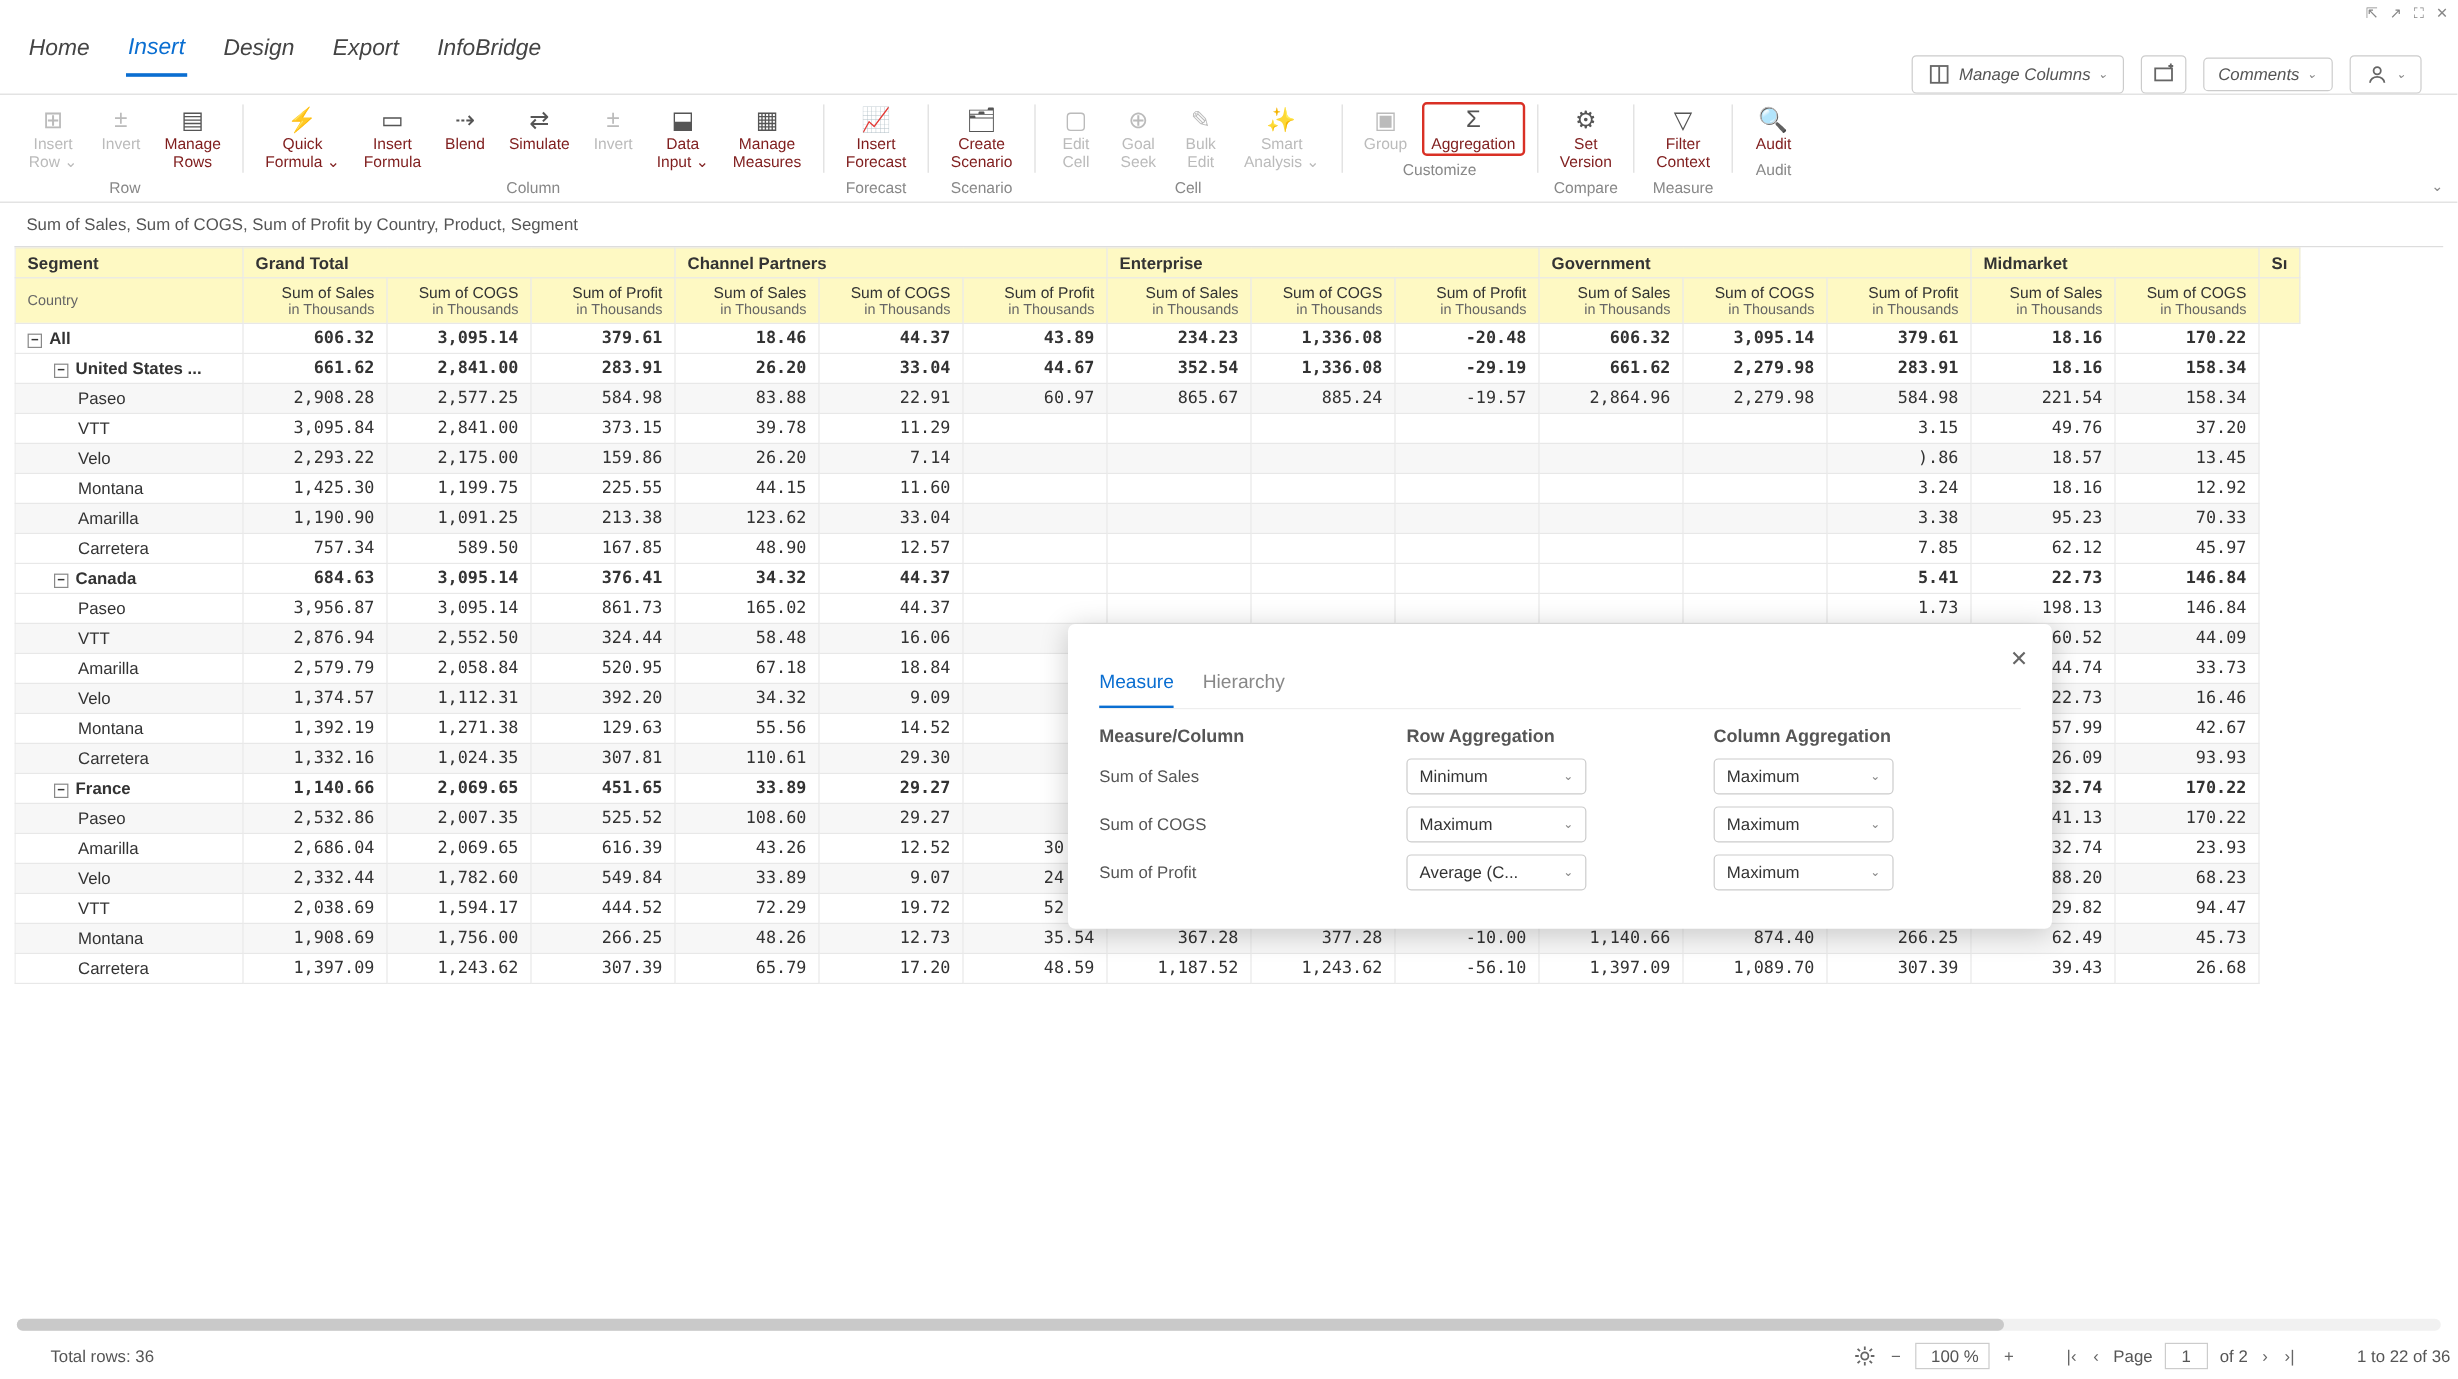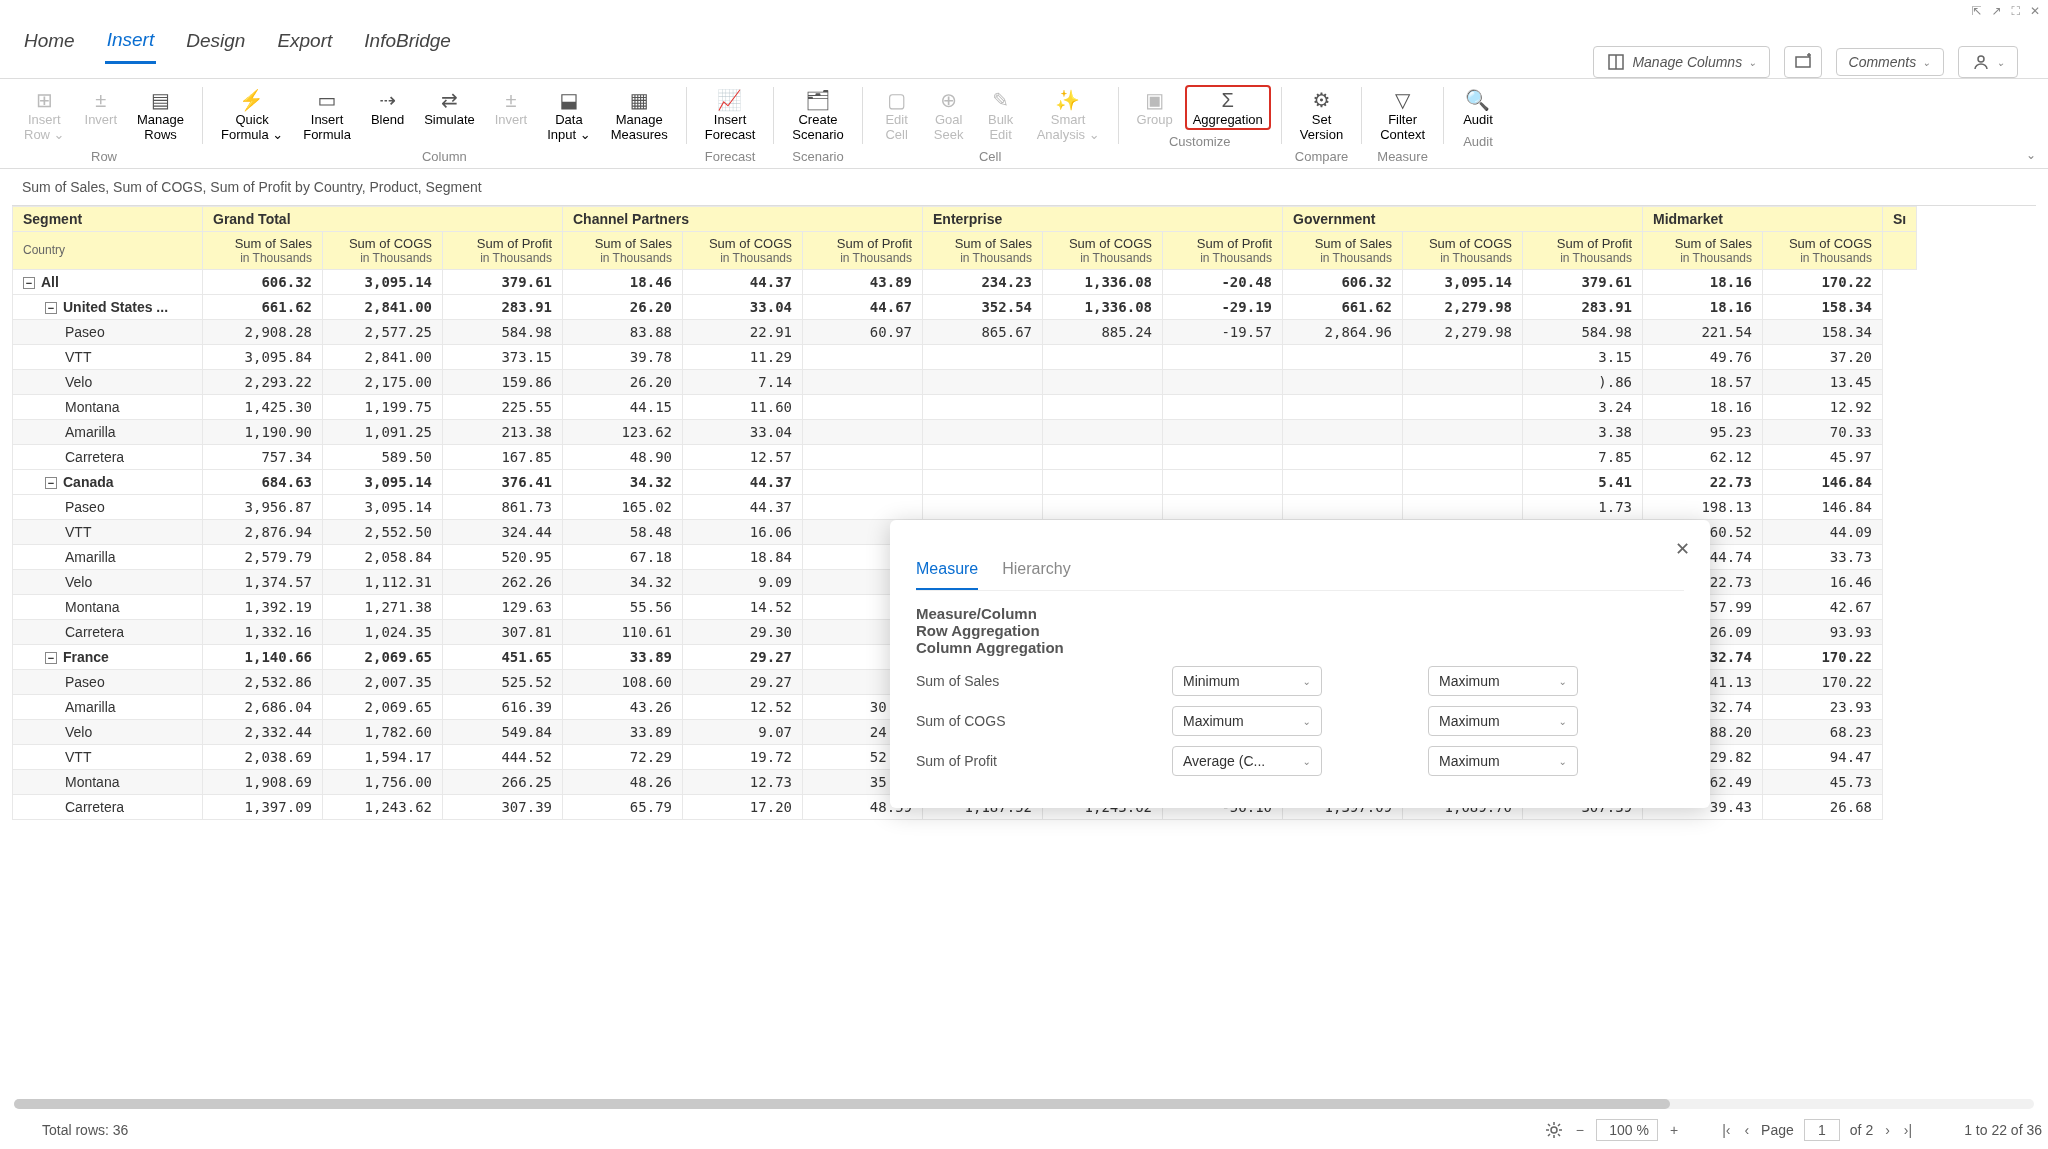--- a/index.html
+++ b/index.html
@@ -16,21 +16,21 @@
 .pill { border: 1px solid #ccc; border-radius: 4px; padding: 5px 12px; display: flex; align-items: center; gap: 6px; font-size: 14px; color: #555; cursor: pointer; margin-top: 38px; }
 .pill.icononly { padding: 5px 8px; }
 .pill .chev { font-size: 10px; color: #888; }
 
 
 .ribbon { display: flex; border-bottom: 1px solid #ddd; padding: 6px 10px 2px; align-items: stretch; position: relative; }
 .rgroup { display: flex; flex-direction: column; align-items: center; padding: 0 6px; }
 .rgroup-items { display: flex; gap: 4px; }
 .ritem { display: flex; flex-direction: column; align-items: center; justify-content: flex-start; padding: 2px 8px; cursor: pointer; min-width: 48px; }
 .ritem .ricon { font-size: 20px; height: 26px; display: flex; align-items: center; color: #555; }
-.ritem .rlbl { font-size: 13px; color: #000000; text-align: center; line-height: 1.15; }
+.ritem .rlbl { font-size: 13px; color: #7f1d1d; text-align: center; line-height: 1.15; }
 .ritem.disabled .rlbl, .ritem.disabled .ricon { color: #bbb; }
 .ritem.highlight { border: 2px solid #d93025; border-radius: 4px; padding: 0 6px; }
 .rsep { width: 1px; background: #ddd; margin: 2px 4px 22px; }
 .rgroup-label { font-size: 13px; color: #888; padding: 4px 0 2px; }
 .ribbon-chev { position: absolute; right: 12px; bottom: 6px; color: #888; font-size: 12px; }
 
 
 .breadcrumb { padding: 10px 22px; color: #555; font-size: 14px; }
 
 
@@ -48,21 +48,21 @@
 .indent1 { padding-left: 32px !important; }
 .indent2 { padding-left: 52px !important; }
 
 
 .modal { position: absolute; top: 520px; left: 890px; width: 820px; background: #fff; box-shadow: 0 4px 24px rgba(0,0,0,.2); border-radius: 6px; padding: 22px 26px; }
 .modal h2 { font-size: 22px; font-weight: 500; display:flex; align-items:center; gap:10px;}
 .modal .close { position:absolute; top:18px; right:20px; font-size:18px; color:#666; cursor:pointer;}
 .modal-tabs { display:flex; gap:24px; margin:18px 0 14px; border-bottom:1px solid #eee;}
 .mtab { padding:0 0 10px; font-size:16px; color:#888; cursor:pointer;}
 .mtab.active { color:#0a6ed1; border-bottom:2px solid #0a6ed1; font-weight:500;}
-.mhdr { display:grid; grid-template-columns: 1fr; font-weight:600; color:#555; margin-bottom:10px; font-size:15px;}
+.mhdr { display:grid; grid-template-columns: 1fr 1fr 1fr; font-weight:600; color:#555; margin-bottom:10px; font-size:15px;}
 .mrow { display:grid; grid-template-columns: 1fr 1fr 1fr; align-items:center; margin:10px 0;}
 .mrow .mlbl { color:#555; }
 .sel { border:1px solid #ccc; border-radius:4px; padding:6px 10px; width:150px; display:flex; justify-content:space-between; align-items:center; cursor:pointer;}
 .sel .chev{font-size:10px;color:#888;}
 
 
 .footer { position:absolute; bottom:8px; left:6px; right:6px; display:flex; align-items:center; font-size:14px; color:#555;margin-left:36px;}
 .footer .left { }
 .footer .right { margin-left:auto; display:flex; align-items:center; gap:10px;}
 .zoombox { border:1px solid #ccc; padding:2px 8px; width:62px; text-align:right;}
@@ -509,21 +509,21 @@
           <td class="num"></td>
           <td class="num"></td>
           <td class="num">).95</td>
           <td class="num">44.74</td>
           <td class="num">33.73</td>
         </tr>
         <tr class="alt">
           <td class="rowhdr indent2">Velo</td>
           <td class="num">1,374.57</td>
           <td class="num">1,112.31</td>
-          <td class="num">262.26</td>
+          <td class="num">392.20</td>
           <td class="num">34.32</td>
           <td class="num">9.09</td>
           <td class="num"></td>
           <td class="num"></td>
           <td class="num"></td>
           <td class="num"></td>
           <td class="num"></td>
           <td class="num"></td>
           <td class="num">2.26</td>
           <td class="num">22.73</td>

